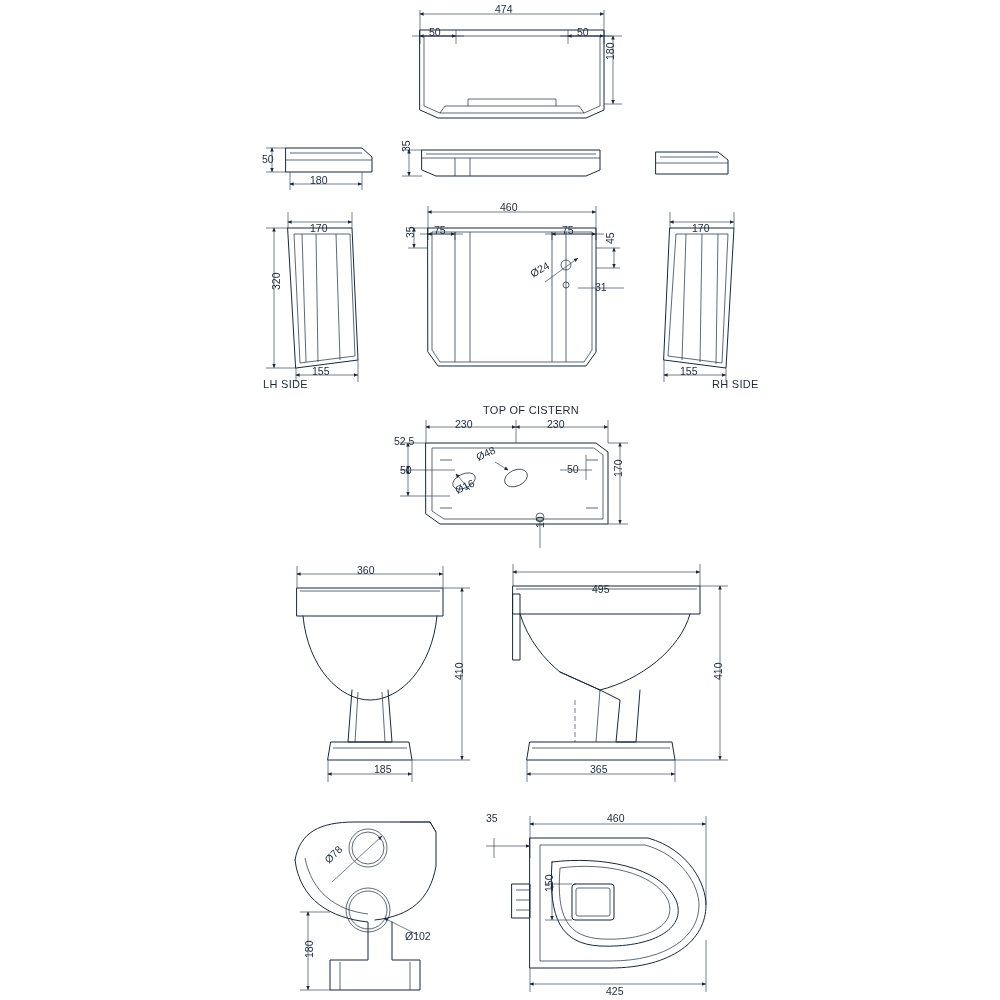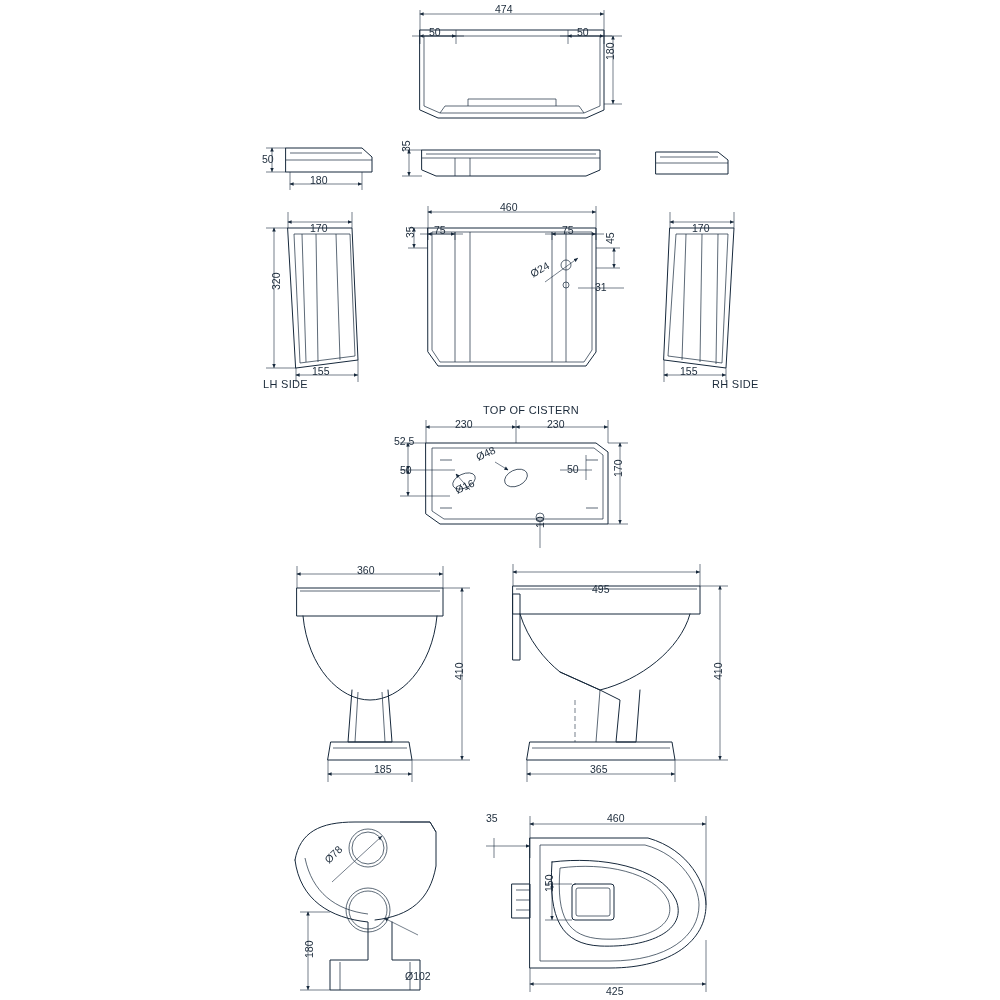--- a/index.html
+++ b/index.html
@@ -309,21 +309,21 @@
 
 <div style="position:absolute;left:357px;top:564px;text-align:right;" class="dim">360</div>
 <div style="position:absolute;left:453px;top:680px;transform:rotate(-90deg);transform-origin:left top;" class="dimv">410</div>
 <div style="position:absolute;left:358px;top:763px;margin-left:16px;" class="dim">185</div>
 
 <div style="position:absolute;left:592px;top:556px;margin-top:27px;" class="dim">495</div>
 <div style="position:absolute;left:712px;top:680px;transform:rotate(-90deg);transform-origin:left top;" class="dimv">410</div>
 <div style="position:absolute;left:590px;top:763px;" class="dim">365</div>
 
 <div style="position:absolute;left:322px;top:857px;transform:rotate(-45deg);transform-origin:left top;" class="dim">Ø78</div>
-<div style="position:absolute;left:405px;top:930px;margin-top:40px;" class="dim">Ø102</div>
+<div style="position:absolute;left:405px;top:930px;" class="dim">Ø102</div>
 <div style="position:absolute;left:303px;top:958px;transform:rotate(-90deg);transform-origin:left top;" class="dimv">180</div>
 
 <div style="position:absolute;left:486px;top:812px;" class="dim">35</div>
 <div style="position:absolute;left:607px;top:812px;" class="dim">460</div>
 <div style="position:absolute;left:543px;top:892px;transform:rotate(-90deg);transform-origin:left top;" class="dimv">150</div>
 <div style="position:absolute;left:606px;top:985px;" class="dim">425</div>
 
 </div>
 
 </body></html>

